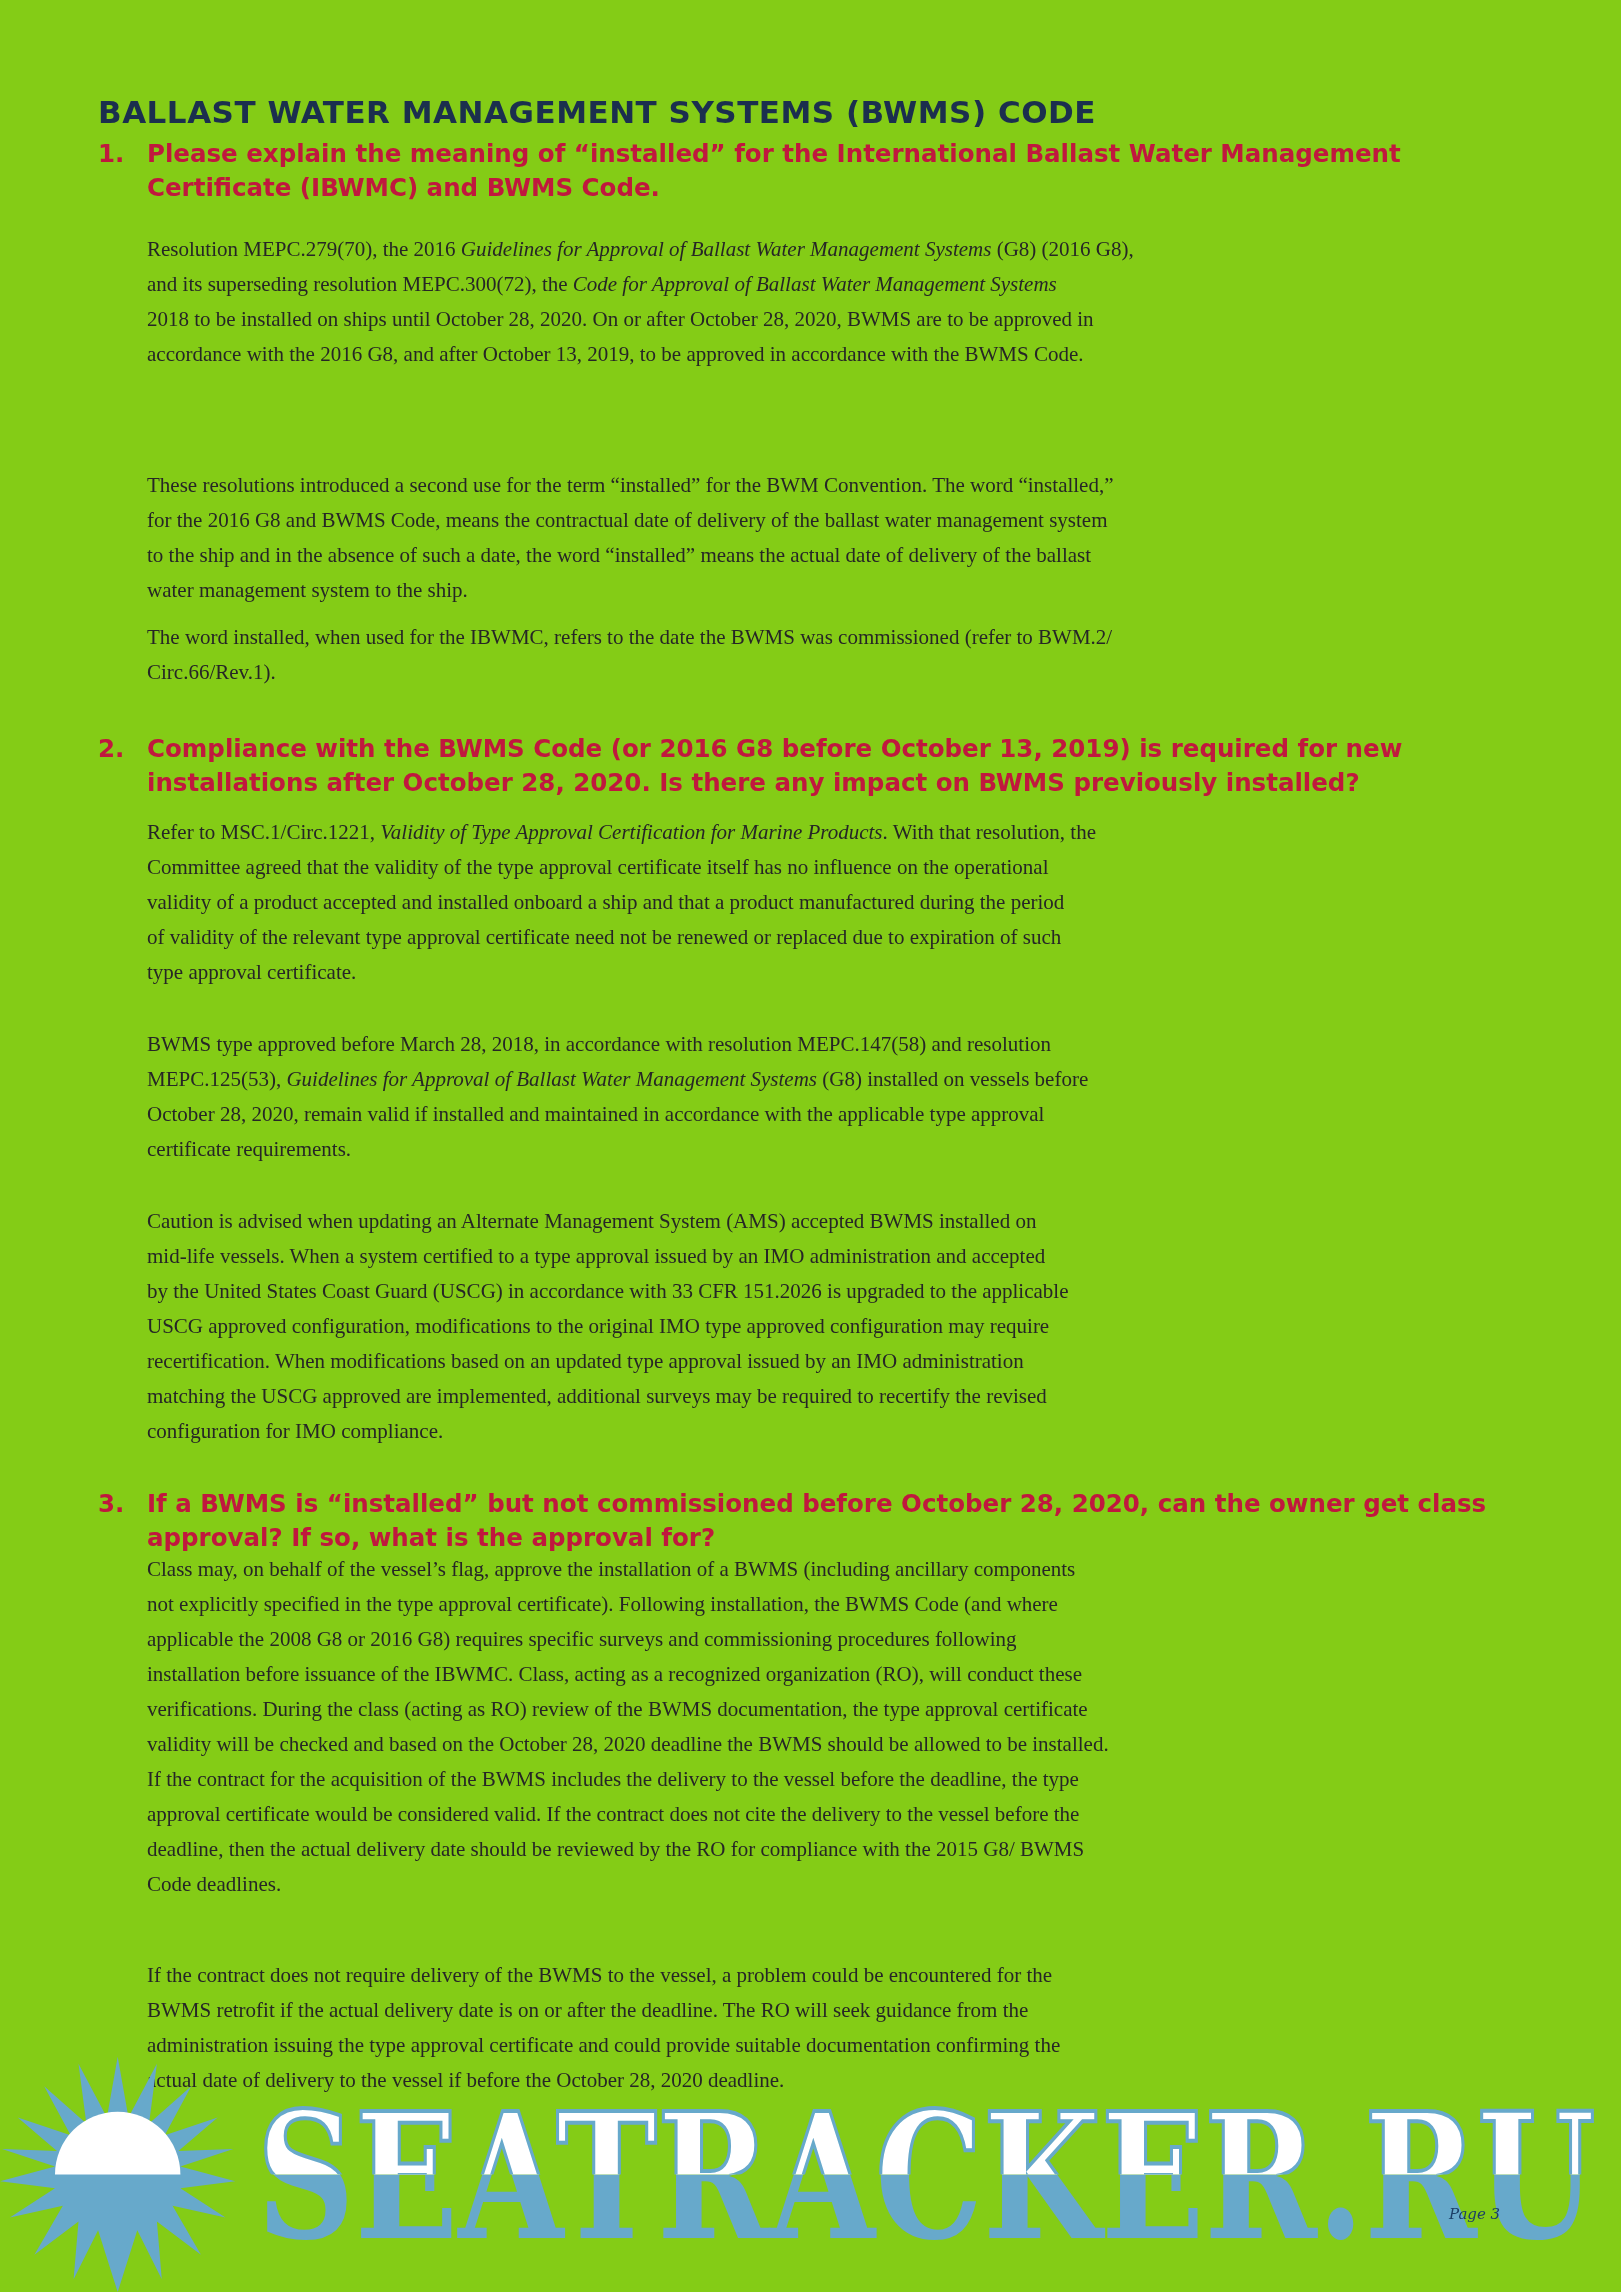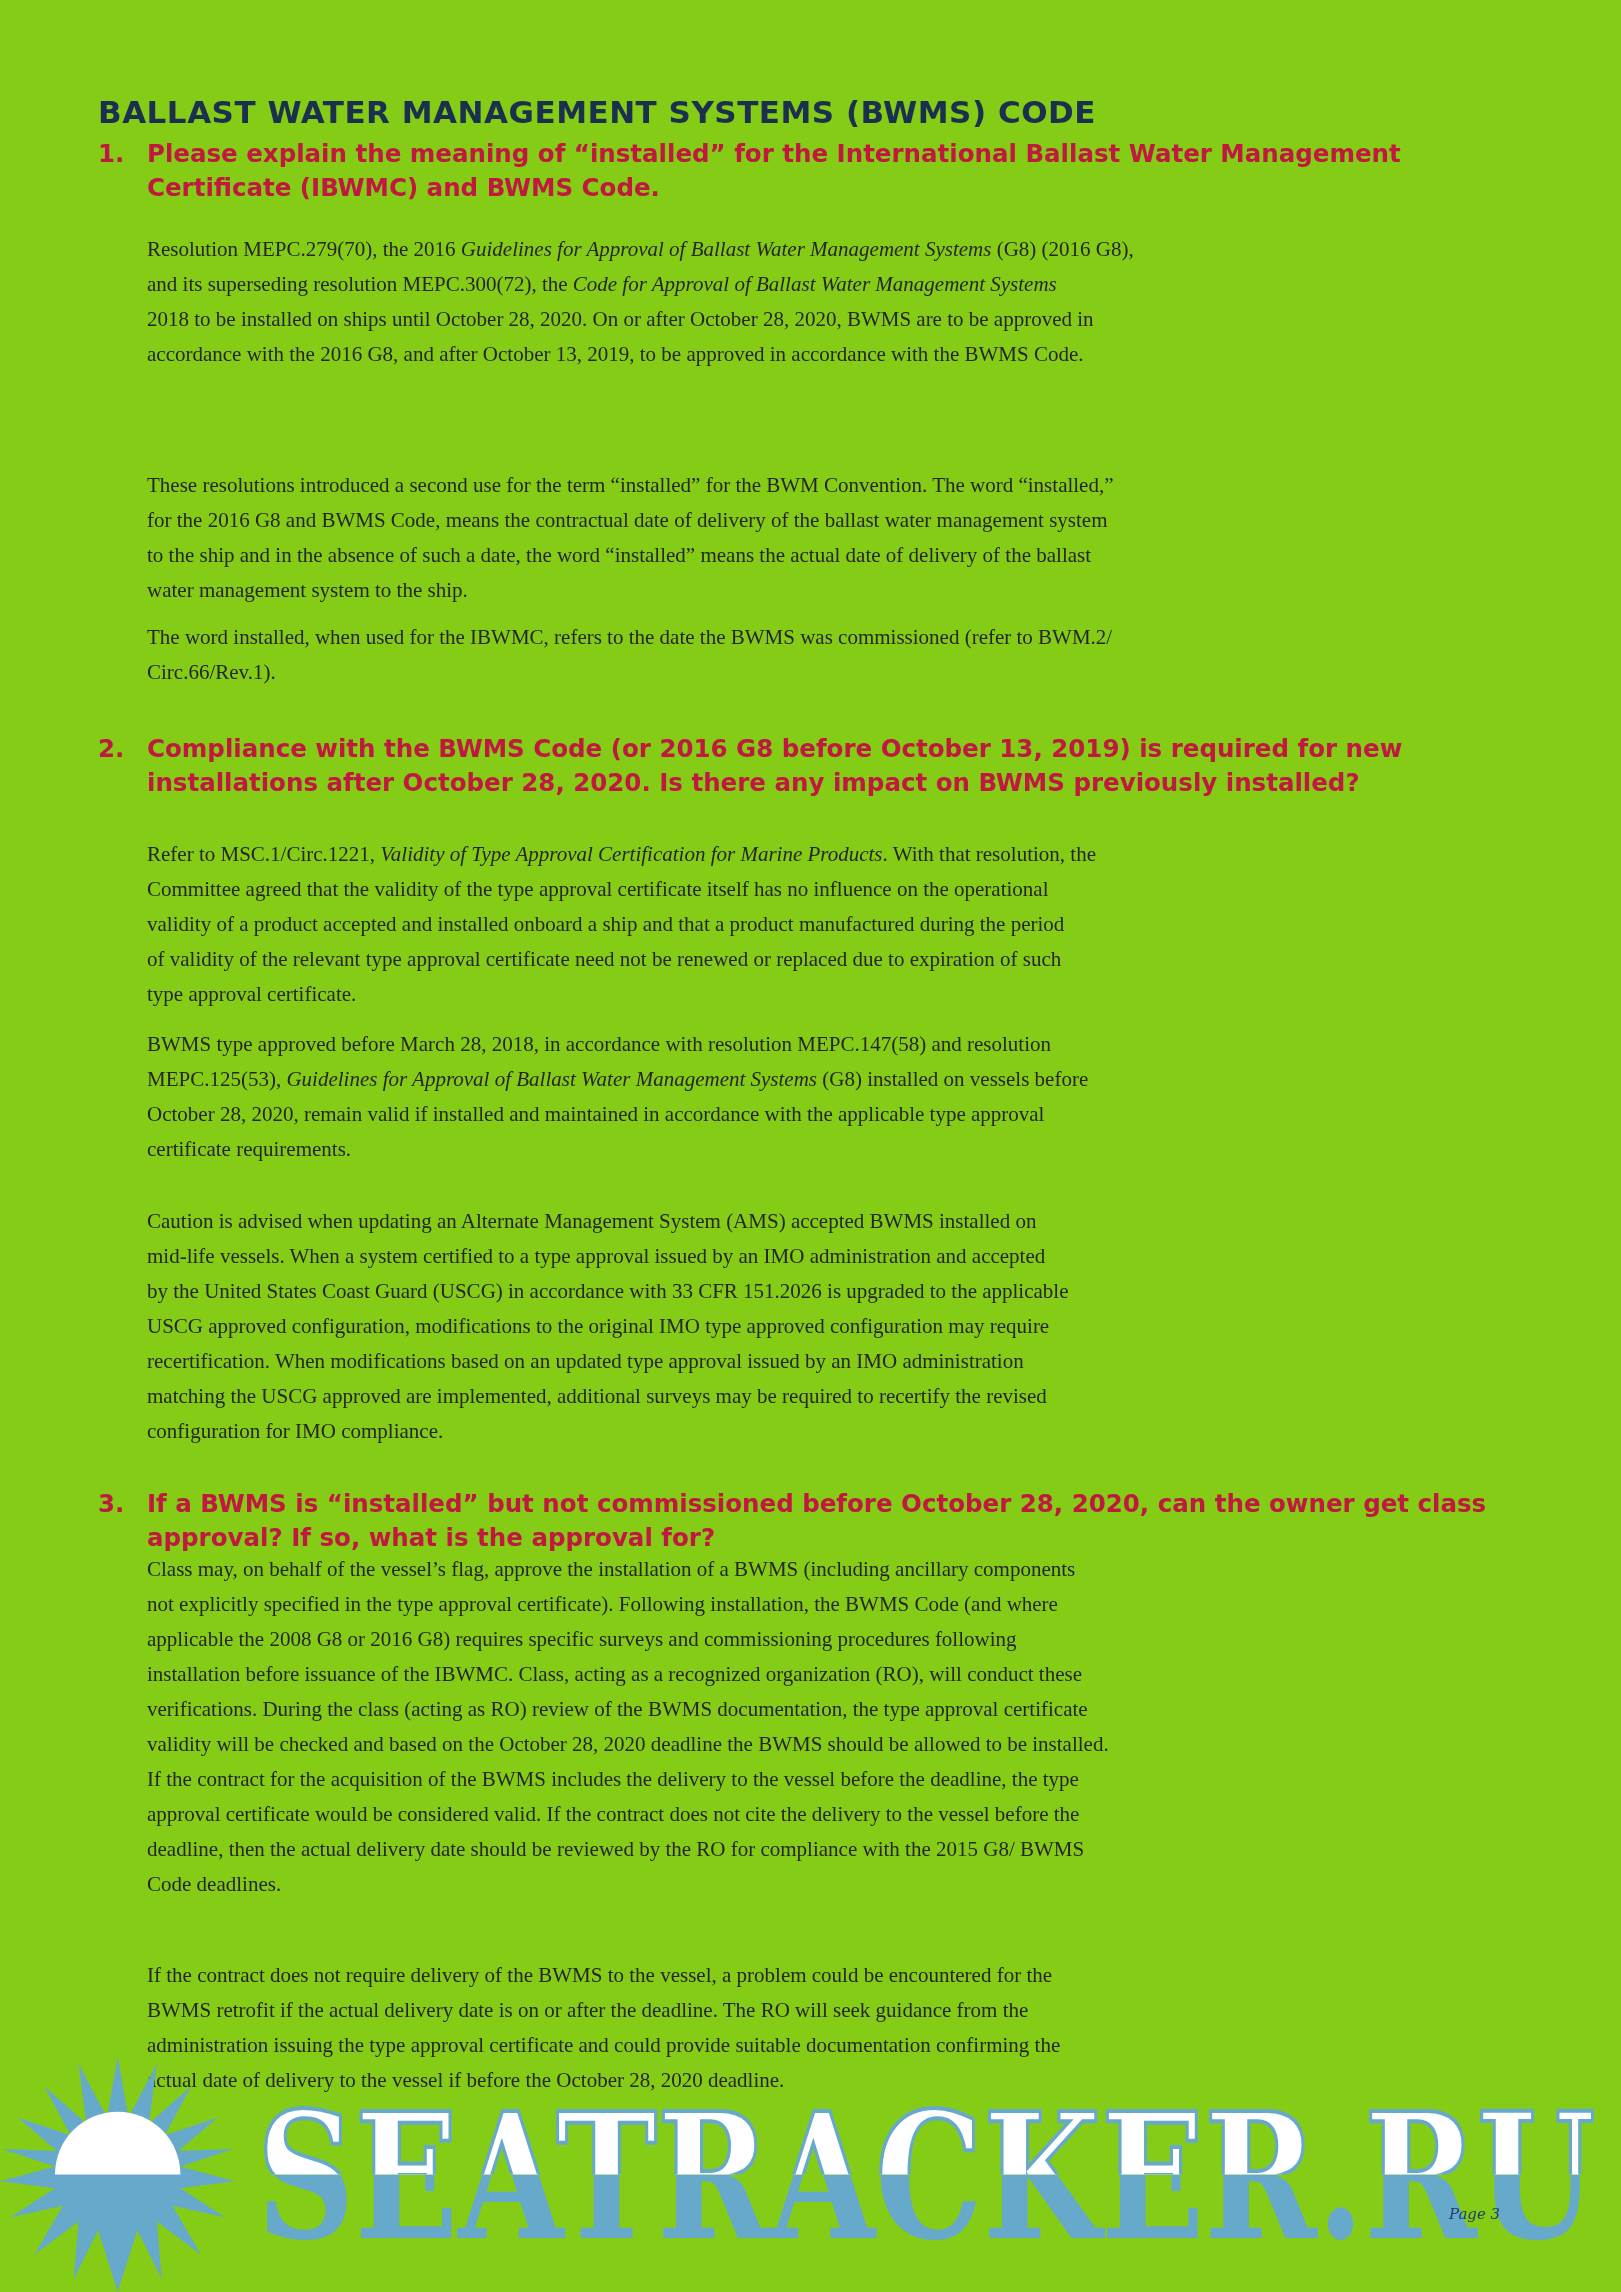--- a/index.html
+++ b/index.html
@@ -52,21 +52,21 @@
   <div class="para" style="top:620px;">
       <span class="line"><span>The word installed, when used for the IBWMC, refers to the date the BWMS was commissioned (refer to BWM.2/</span></span>
       <span class="line"><span>Circ.66/Rev.1).</span></span>
     </div>
 
   <div class="q" style="top:732px;">
     <span class="num">2.</span>
     <span class="qline">Compliance with the BWMS Code (or 2016 G8 before October 13, 2019) is required for new</span>
     <span class="qline">installations after October 28, 2020. Is there any impact on BWMS previously installed?</span>
   </div>
-  <div class="para" style="top:815px;margin-top:22px;">
+  <div class="para" style="top:815px;">
       <span class="line"><span>Refer to MSC.1/Circ.1221, </span><i>Validity of Type Approval Certification for Marine Products</i><span>. With that resolution, the</span></span>
       <span class="line"><span>Committee agreed that the validity of the type approval certificate itself has no influence on the operational</span></span>
       <span class="line"><span>validity of a product accepted and installed onboard a ship and that a product manufactured during the period</span></span>
       <span class="line"><span>of validity of the relevant type approval certificate need not be renewed or replaced due to expiration of such</span></span>
       <span class="line"><span>type approval certificate.</span></span>
     </div>
   <div class="para" style="top:1027px;">
       <span class="line"><span>BWMS type approved before March 28, 2018, in accordance with resolution MEPC.147(58) and resolution</span></span>
       <span class="line"><span>MEPC.125(53), </span><i>Guidelines for Approval of Ballast Water Management Systems</i><span> (G8) installed on vessels before</span></span>
       <span class="line"><span>October 28, 2020, remain valid if installed and maintained in accordance with the applicable type approval</span></span>

